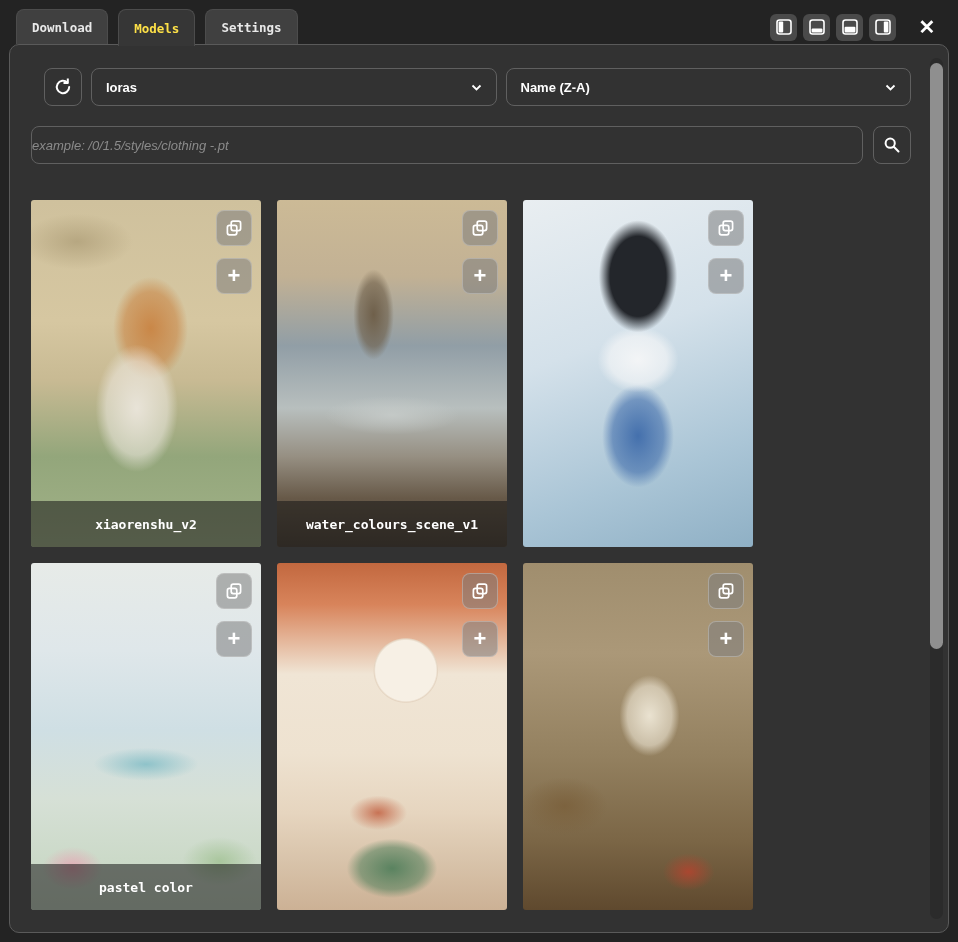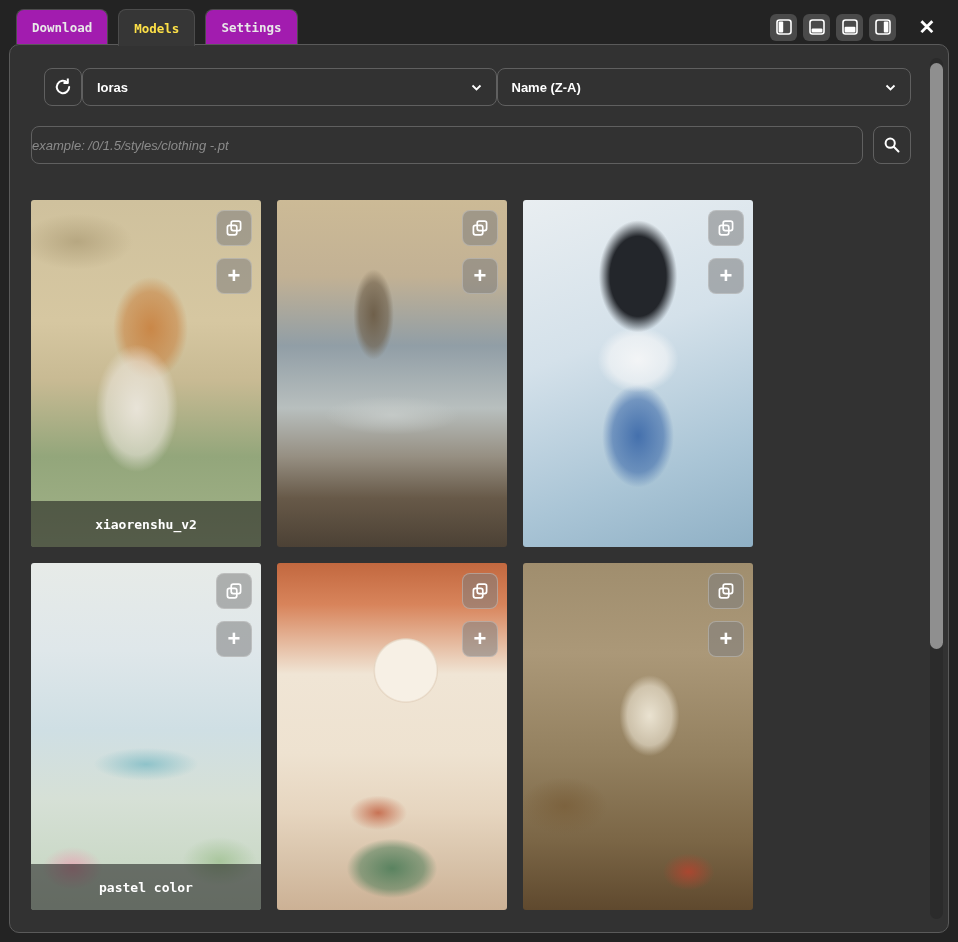--- a/index.html
+++ b/index.html
@@ -8,36 +8,36 @@
             font-family:"DejaVu Sans Mono", monospace; }
 
   
   .panel { position:absolute; left:9px; right:9px; top:44px; bottom:9px;
            background:#323232; border:1.5px solid #5a5a5a; border-radius:10px; z-index:1; }
   .content { position:absolute; inset:1px; padding:22px 36px 10px 20px; overflow:hidden; }
 
   
   .tabbar { position:absolute; top:9px; left:16px; display:flex; align-items:flex-start; gap:10px; z-index:3; }
   .tab { height:35px; display:flex; align-items:center; padding:0 15px;
-         background:#a21caf; border:1px solid #4c4c4c; border-bottom:none;
+         background:#404040; border:1px solid #4c4c4c; border-bottom:none;
          border-radius:8px 8px 0 0; color:#e8e8e8; font-weight:bold; font-size:12.5px;
          cursor:pointer; }
   .tab.active { height:37px; background:#363636; color:#fde047; }
 
   
   .winctrls { position:absolute; top:12px; right:16px; display:flex; gap:6px; align-items:center; z-index:3; }
   .wbtn { width:27px; height:27px; background:#4a4a4a; border-radius:6px;
           display:flex; align-items:center; justify-content:center; cursor:pointer; }
   .closebtn { width:30px; height:30px; margin-left:10px; border-radius:6px; background:transparent;
               display:flex; align-items:center; justify-content:center;
               color:#ffffff; font-size:20px; font-weight:bold; cursor:pointer;
               font-family:"Liberation Sans", sans-serif; }
 
   
-  .toolbar { display:flex; gap:0;padding-left:13px; }
+  .toolbar { display:flex; gap:9px;padding-left:13px; }
   .iconbtn { width:38px; height:38px; flex:0 0 38px; border:1px solid #606060; border-radius:8px;
              background:transparent; display:flex; align-items:center; justify-content:center; cursor:pointer; }
   .combo { flex:1; height:38px; border:1px solid #606060; border-radius:8px;
            display:flex; align-items:center; justify-content:space-between; padding:0 14px;
            color:#ffffff; font-family:"Liberation Sans", sans-serif; font-weight:bold; font-size:13px;
            cursor:pointer; }
 
   
   .searchrow { display:flex; margin-top:20px; }
   .searchinput { flex:1; height:38px; border:1px solid #606060; border-radius:8px;
@@ -175,20 +175,21 @@
                 <svg width="18" height="18" viewBox="0 0 18 18">
                   <rect x="6.2" y="2.2" width="9.4" height="9.4" rx="2" fill="none" stroke="#ffffff" stroke-width="1.7"></rect>
                   <rect x="2.4" y="6.4" width="9.4" height="9.4" rx="2" fill="none" stroke="#ffffff" stroke-width="1.7"></rect>
                 </svg>
               </span>
             </div>
             <div class="cardbtn">
               <span>+</span>
             </div>
           </div>
+          <div class="cardlabel">water_colours_scene_v1</div>
         </div>
 
         <div class="card">
           <div class="thumb thumb-3"></div>
           <div class="cardbtns">
             <div class="cardbtn">
               <span>
                 <svg width="18" height="18" viewBox="0 0 18 18">
                   <rect x="6.2" y="2.2" width="9.4" height="9.4" rx="2" fill="none" stroke="#ffffff" stroke-width="1.7"></rect>
                   <rect x="2.4" y="6.4" width="9.4" height="9.4" rx="2" fill="none" stroke="#ffffff" stroke-width="1.7"></rect>

